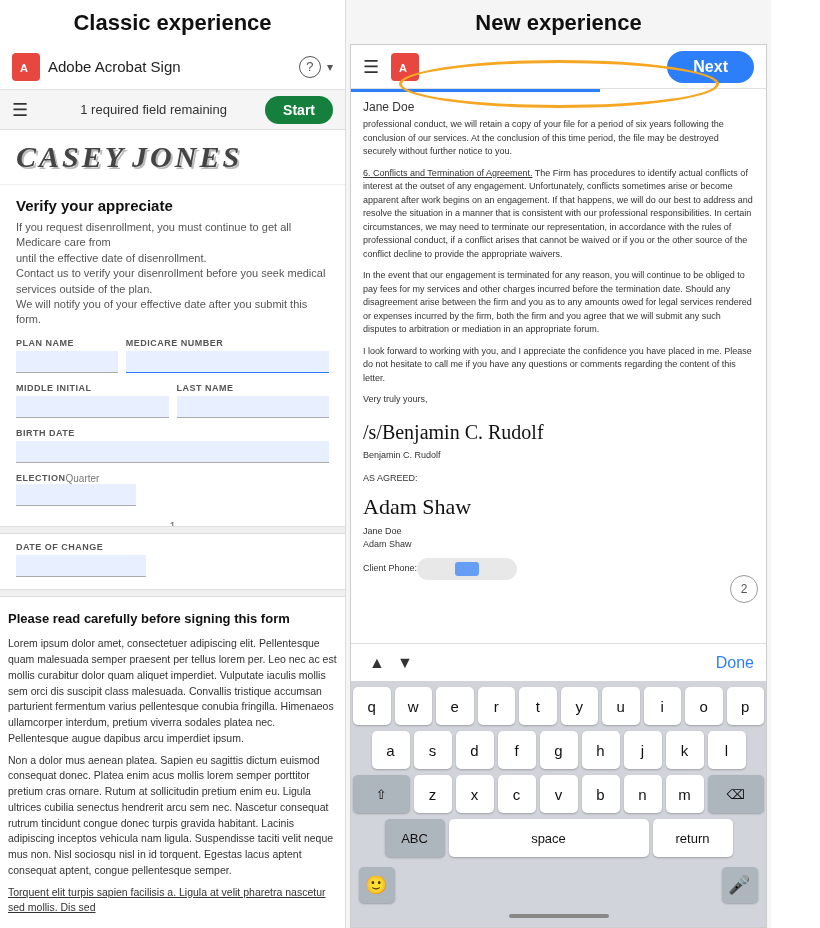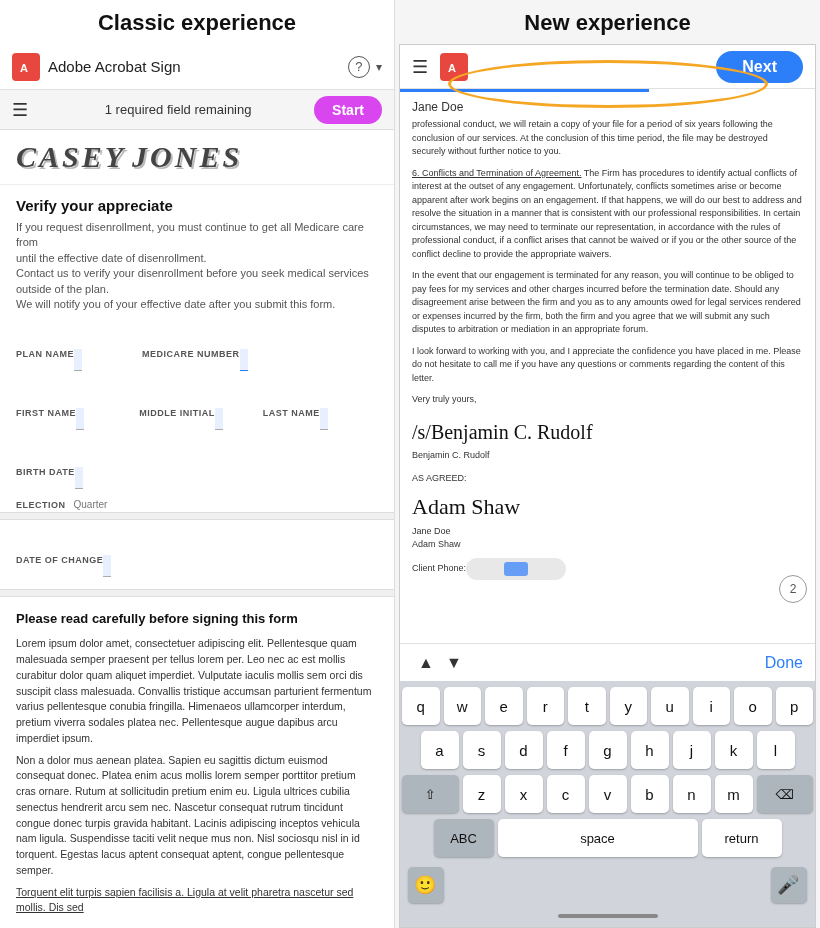--- a/index.html
+++ b/index.html
@@ -14,21 +14,21 @@
 
     
     .main-layout {
       display: flex;
       width: 820px;
       height: 928px;
     }
 
     
     .left-panel {
-      width: 395px;
+      width: 346px;
       height: 928px;
       background: #fff;
       border-right: 1px solid #ddd;
       display: flex;
       flex-direction: column;
       overflow: hidden;
     }
 
     .classic-title {
       text-align: center;
@@ -110,21 +110,21 @@
     }
 
     .required-text {
       flex: 1;
       font-size: 13px;
       color: #333;
       text-align: center;
     }
 
     .start-btn {
-      background: #d946ef;
+      background: #15803d;
       color: #fff;
       border: none;
       border-radius: 20px;
       padding: 6px 18px;
       font-size: 14px;
       font-weight: bold;
       cursor: pointer;
     }
 
     
@@ -172,22 +172,21 @@
 
     .form-row {
       display: flex;
       gap: 8px;
       margin-bottom: 10px;
     }
 
     .form-field {
       flex: 1;
       display: flex;
-      flex-direction: row;
-      margin-top: 27px;
+      flex-direction: column;
     }
 
     .form-field.wide {
       flex: 2;
     }
 
     .field-label {
       font-size: 9px;
       font-weight: bold;
       color: #555;
@@ -220,21 +219,21 @@
     }
 
     .gender-options span {
       cursor: pointer;
     }
 
     
     .election-row {
       display: flex;
       align-items: center;
-      gap: 8px;
+      gap: 0;
     }
 
     .election-label {
       font-size: 9px;
       font-weight: bold;
       color: #555;
       letter-spacing: 0.5px;
       text-transform: uppercase;
     }
 
@@ -254,21 +253,21 @@
     
     .divider {
       height: 8px;
       background: #f0f0f0;
       border-top: 1px solid #ddd;
       border-bottom: 1px solid #ddd;
     }
 
     
     .please-read {
-      padding: 12px 16px;
+      padding: 12px 8px;
       font-size: 10.5px;
       color: #333;
       line-height: 1.5;
     }
 
     .please-read-title {
       font-size: 13px;
       font-weight: bold;
       color: #111;
       margin-bottom: 8px;
@@ -647,24 +646,20 @@
           <div class="field-input"></div>
         </div>
         <div class="form-field wide">
           <span class="field-label">MEDICARE NUMBER</span>
           <div class="field-input blue-accent"></div>
         </div>
       </div>
 
       <div class="form-row">
         <div class="form-field">
-          <span class="field-label">FIRST NAME</span>
-          <div class="field-input"></div>
-        </div>
-        <div class="form-field">
           <span class="field-label">MIDDLE INITIAL</span>
           <div class="field-input"></div>
         </div>
         <div class="form-field">
           <span class="field-label">LAST NAME</span>
           <div class="field-input"></div>
         </div>
       </div>
 
       <div class="form-row">

